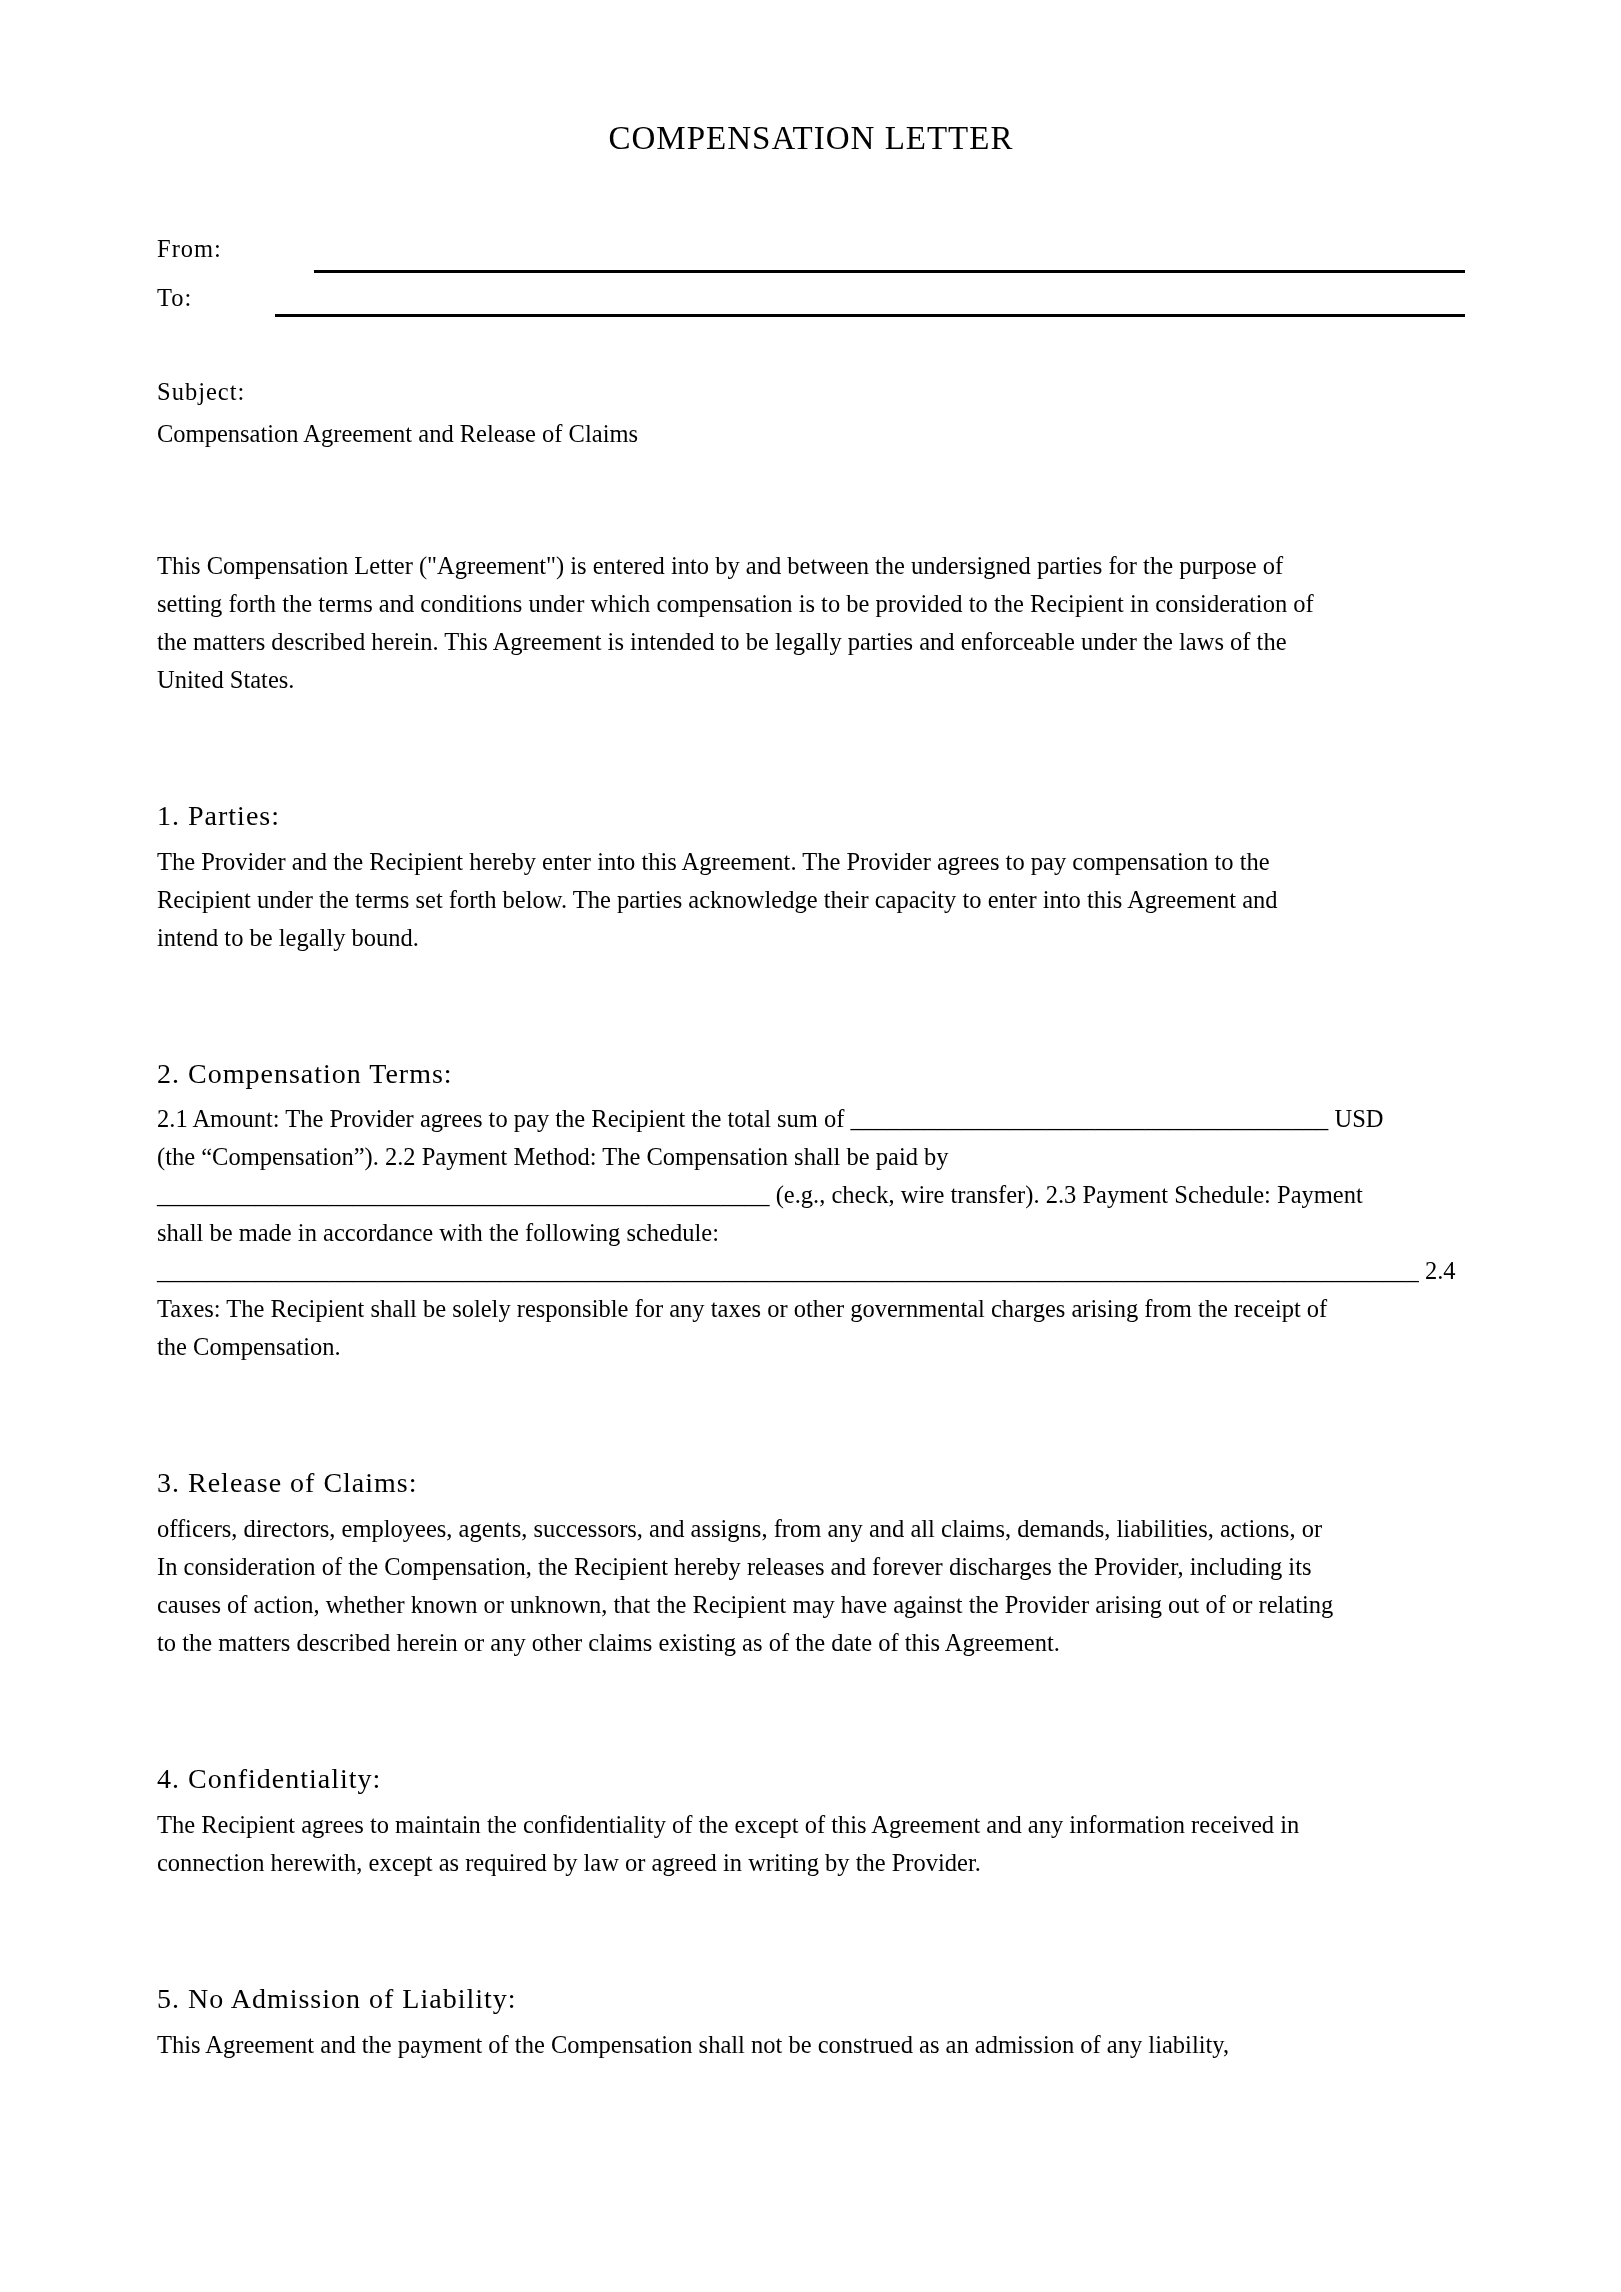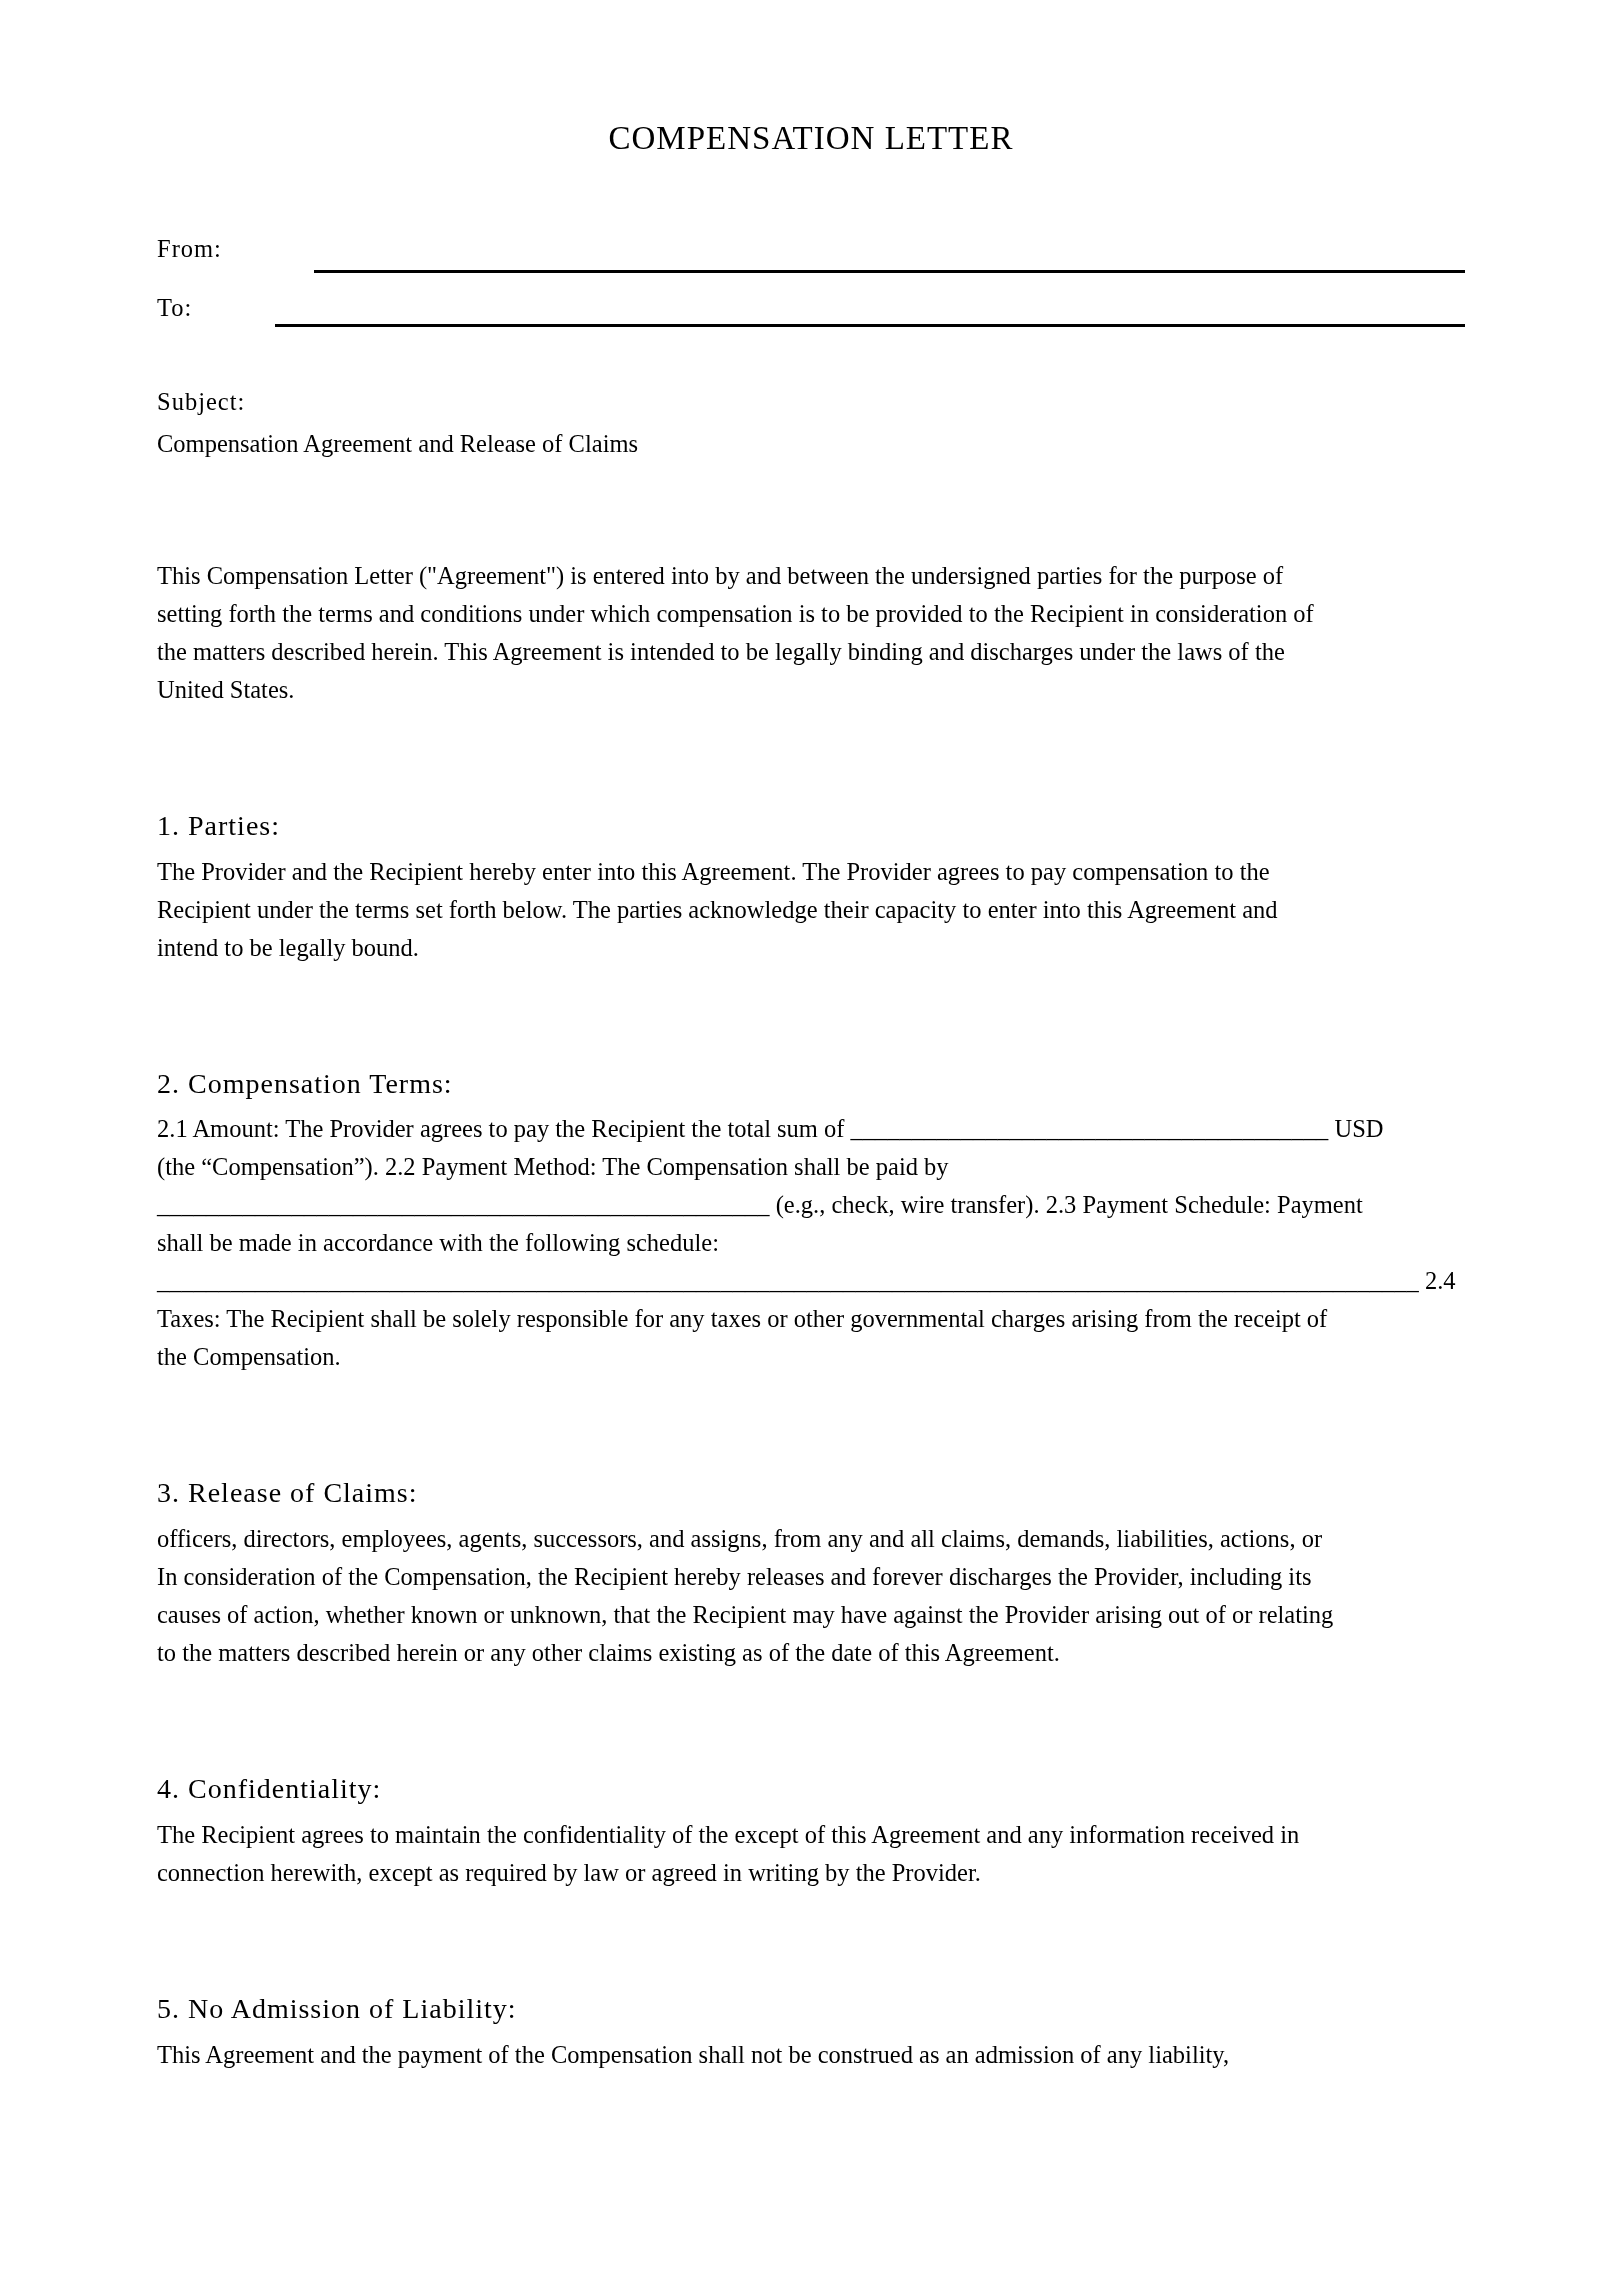--- a/index.html
+++ b/index.html
@@ -28,21 +28,21 @@
     font-weight: normal;
     letter-spacing: 1px;
     text-align: center;
     white-space: pre;
   }
   .field-row {
     position: relative;
     height: 48px;
   }
   .from-row { margin-top: 70px; text-decoration: underline; }
-  .to-row   { margin-top: 11px; }
+  .to-row   { margin-top: 1px; }
   .field-label {
     position: absolute;
     left: 0;
     top: 0;
     letter-spacing: 1px;
     white-space: pre;
   }
   .u-line {
     position: absolute;
     right: 0;
@@ -88,21 +88,21 @@
     <span class="field-label">To:</span>
     <div class="u-line to-line"></div>
   </div>
 
   <div class="subject-label">Subject:</div>
   <div class="subject-value">Compensation Agreement and Release of Claims</div>
 
   <div class="para intro">
       <div class="para-line">This Compensation Letter ("Agreement") is entered into by and between the undersigned parties for the purpose of</div>
       <div class="para-line">setting forth the terms and conditions under which compensation is to be provided to the Recipient in consideration of</div>
-      <div class="para-line">the matters described herein. This Agreement is intended to be legally binding and discharges under the laws of the</div>
+      <div class="para-line">the matters described herein. This Agreement is intended to be legally parties and enforceable under the laws of the</div>
       <div class="para-line">United States.</div>
     </div>
 
   <div class="sec-heading">1. Parties:</div>
   <div class="para">
       <div class="para-line">The Provider and the Recipient hereby enter into this Agreement. The Provider agrees to pay compensation to the</div>
       <div class="para-line">Recipient under the terms set forth below. The parties acknowledge their capacity to enter into this Agreement and</div>
       <div class="para-line">intend to be legally bound.</div>
     </div>
 

